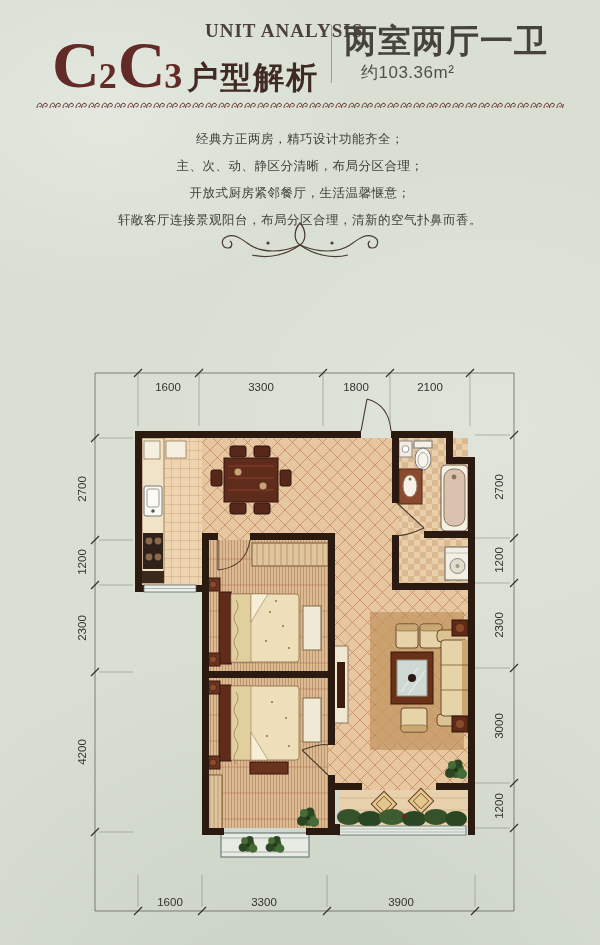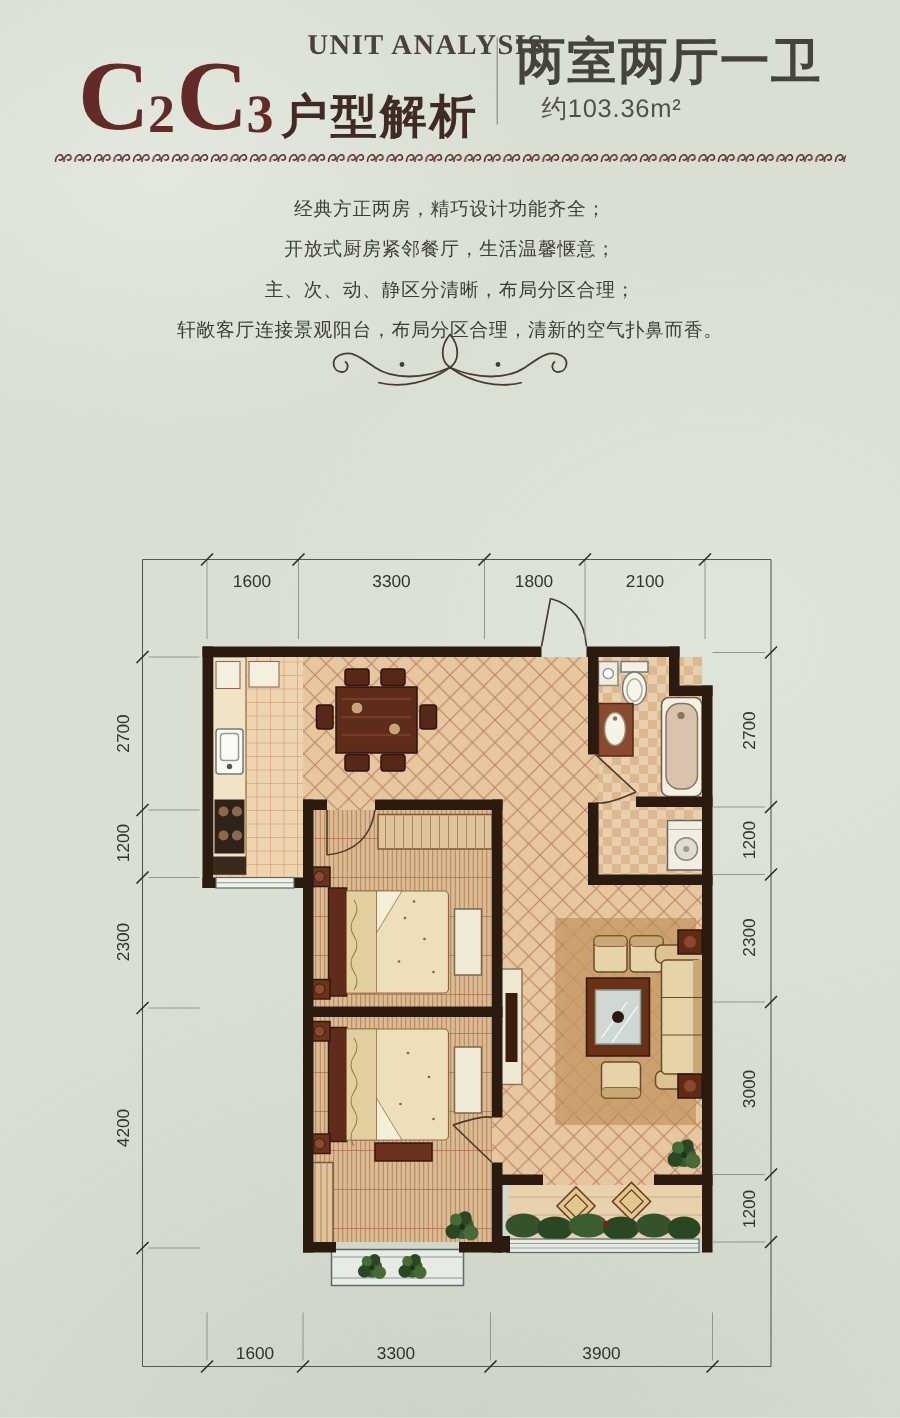--- a/index.html
+++ b/index.html
@@ -79,22 +79,22 @@
     <defs>
       <pattern id="pScroll" width="13" height="10" patternUnits="userSpaceOnUse">
         <path d="M1,8 C1,3.5 4.5,2 5.6,4.2 C6.5,6.2 4.3,7.6 3.2,6.2 M6.6,8 C6.6,3.5 10,2 11.1,4.2 C12,6.2 9.8,7.6 8.7,6.2" stroke="#5c2a24" stroke-width="1" fill="none"></path>
       </pattern>
     </defs>
     <rect x="0" y="0" width="528" height="10" fill="url(#pScroll)"></rect>
   </svg>
 
   <div class="desc">
     <p>经典方正两房，精巧设计功能齐全；</p>
+    <p>主、次、动、静区分清晰，布局分区合理；</p>
     <p>开放式厨房紧邻餐厅，生活温馨惬意；</p>
-    <p>主、次、动、静区分清晰，布局分区合理；</p>
     <p>轩敞客厅连接景观阳台，布局分区合理，清新的空气扑鼻而香。</p>
   </div>
 
   <svg class="flourish" width="180" height="44" viewBox="0 0 180 44">
     <g stroke="#4a3a30" stroke-width="1.2" fill="none">
       <path d="M90,4 C83,12 84,22 90,26 C96,22 97,12 90,4 Z"></path>
       <path d="M90,26 C72,34 52,34 40,26 C30,19 24,14 16,18 C10,21 12,29 18,29 C22,29 23,24 20,22"></path>
       <path d="M90,26 C108,34 128,34 140,26 C150,19 156,14 164,18 C170,21 168,29 162,29 C158,29 157,24 160,22"></path>
       <path d="M90,26 C76,36 58,40 42,36"></path>
       <path d="M90,26 C104,36 122,40 138,36"></path>

